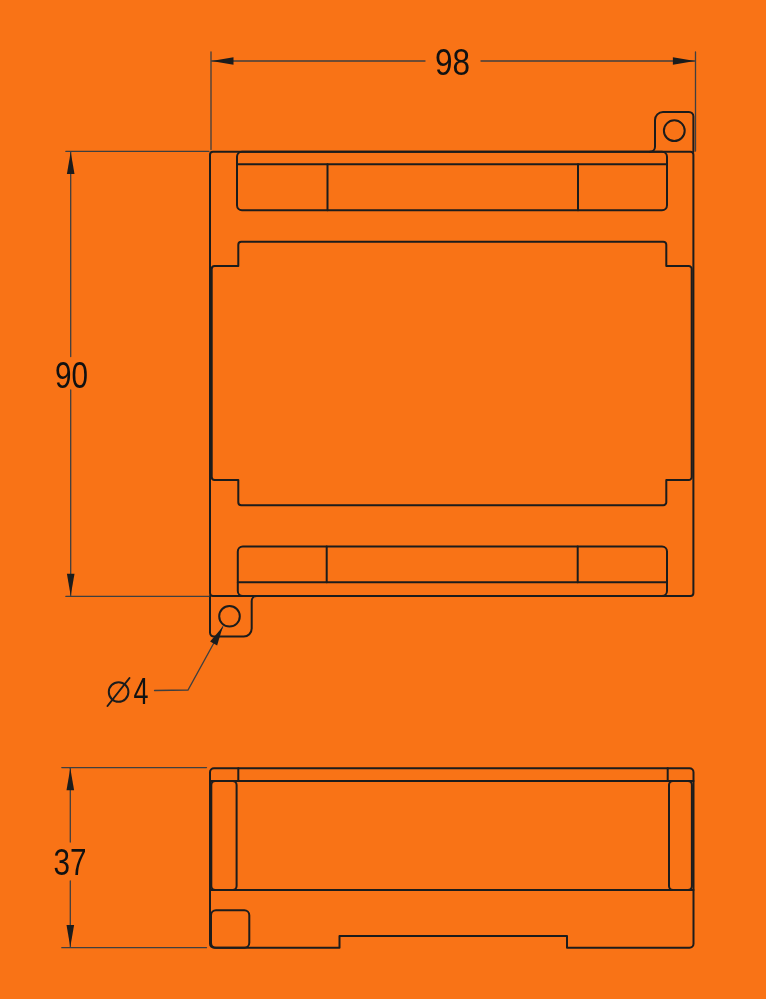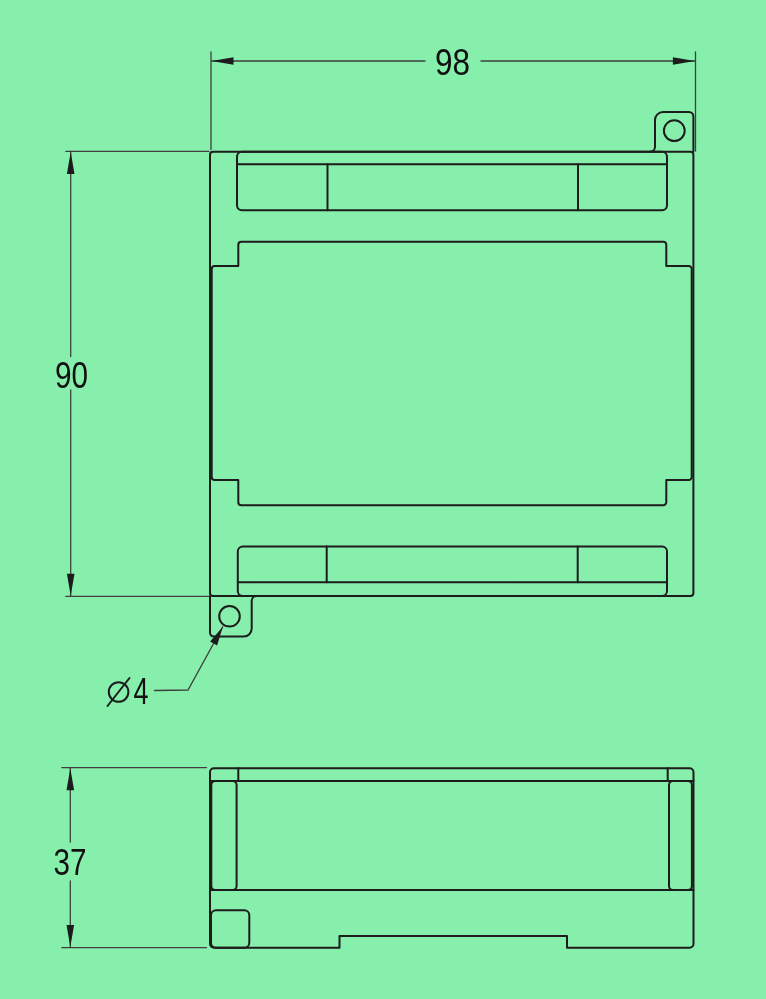--- a/index.html
+++ b/index.html
@@ -4,21 +4,21 @@
 <style>
   html, body {
     margin: 0;
     padding: 0;
     background: #ffffff;
   }
   .canvas {
     position: relative;
     width: 766px;
     height: 999px;
-    background: #86efac;
+    background: #f97316;
     overflow: hidden;
   }
   svg { display: block; }
   .outline {
     fill: none;
     stroke: #1c1c1c;
     stroke-width: 2;
     stroke-linejoin: round;
     stroke-linecap: round;
   }

